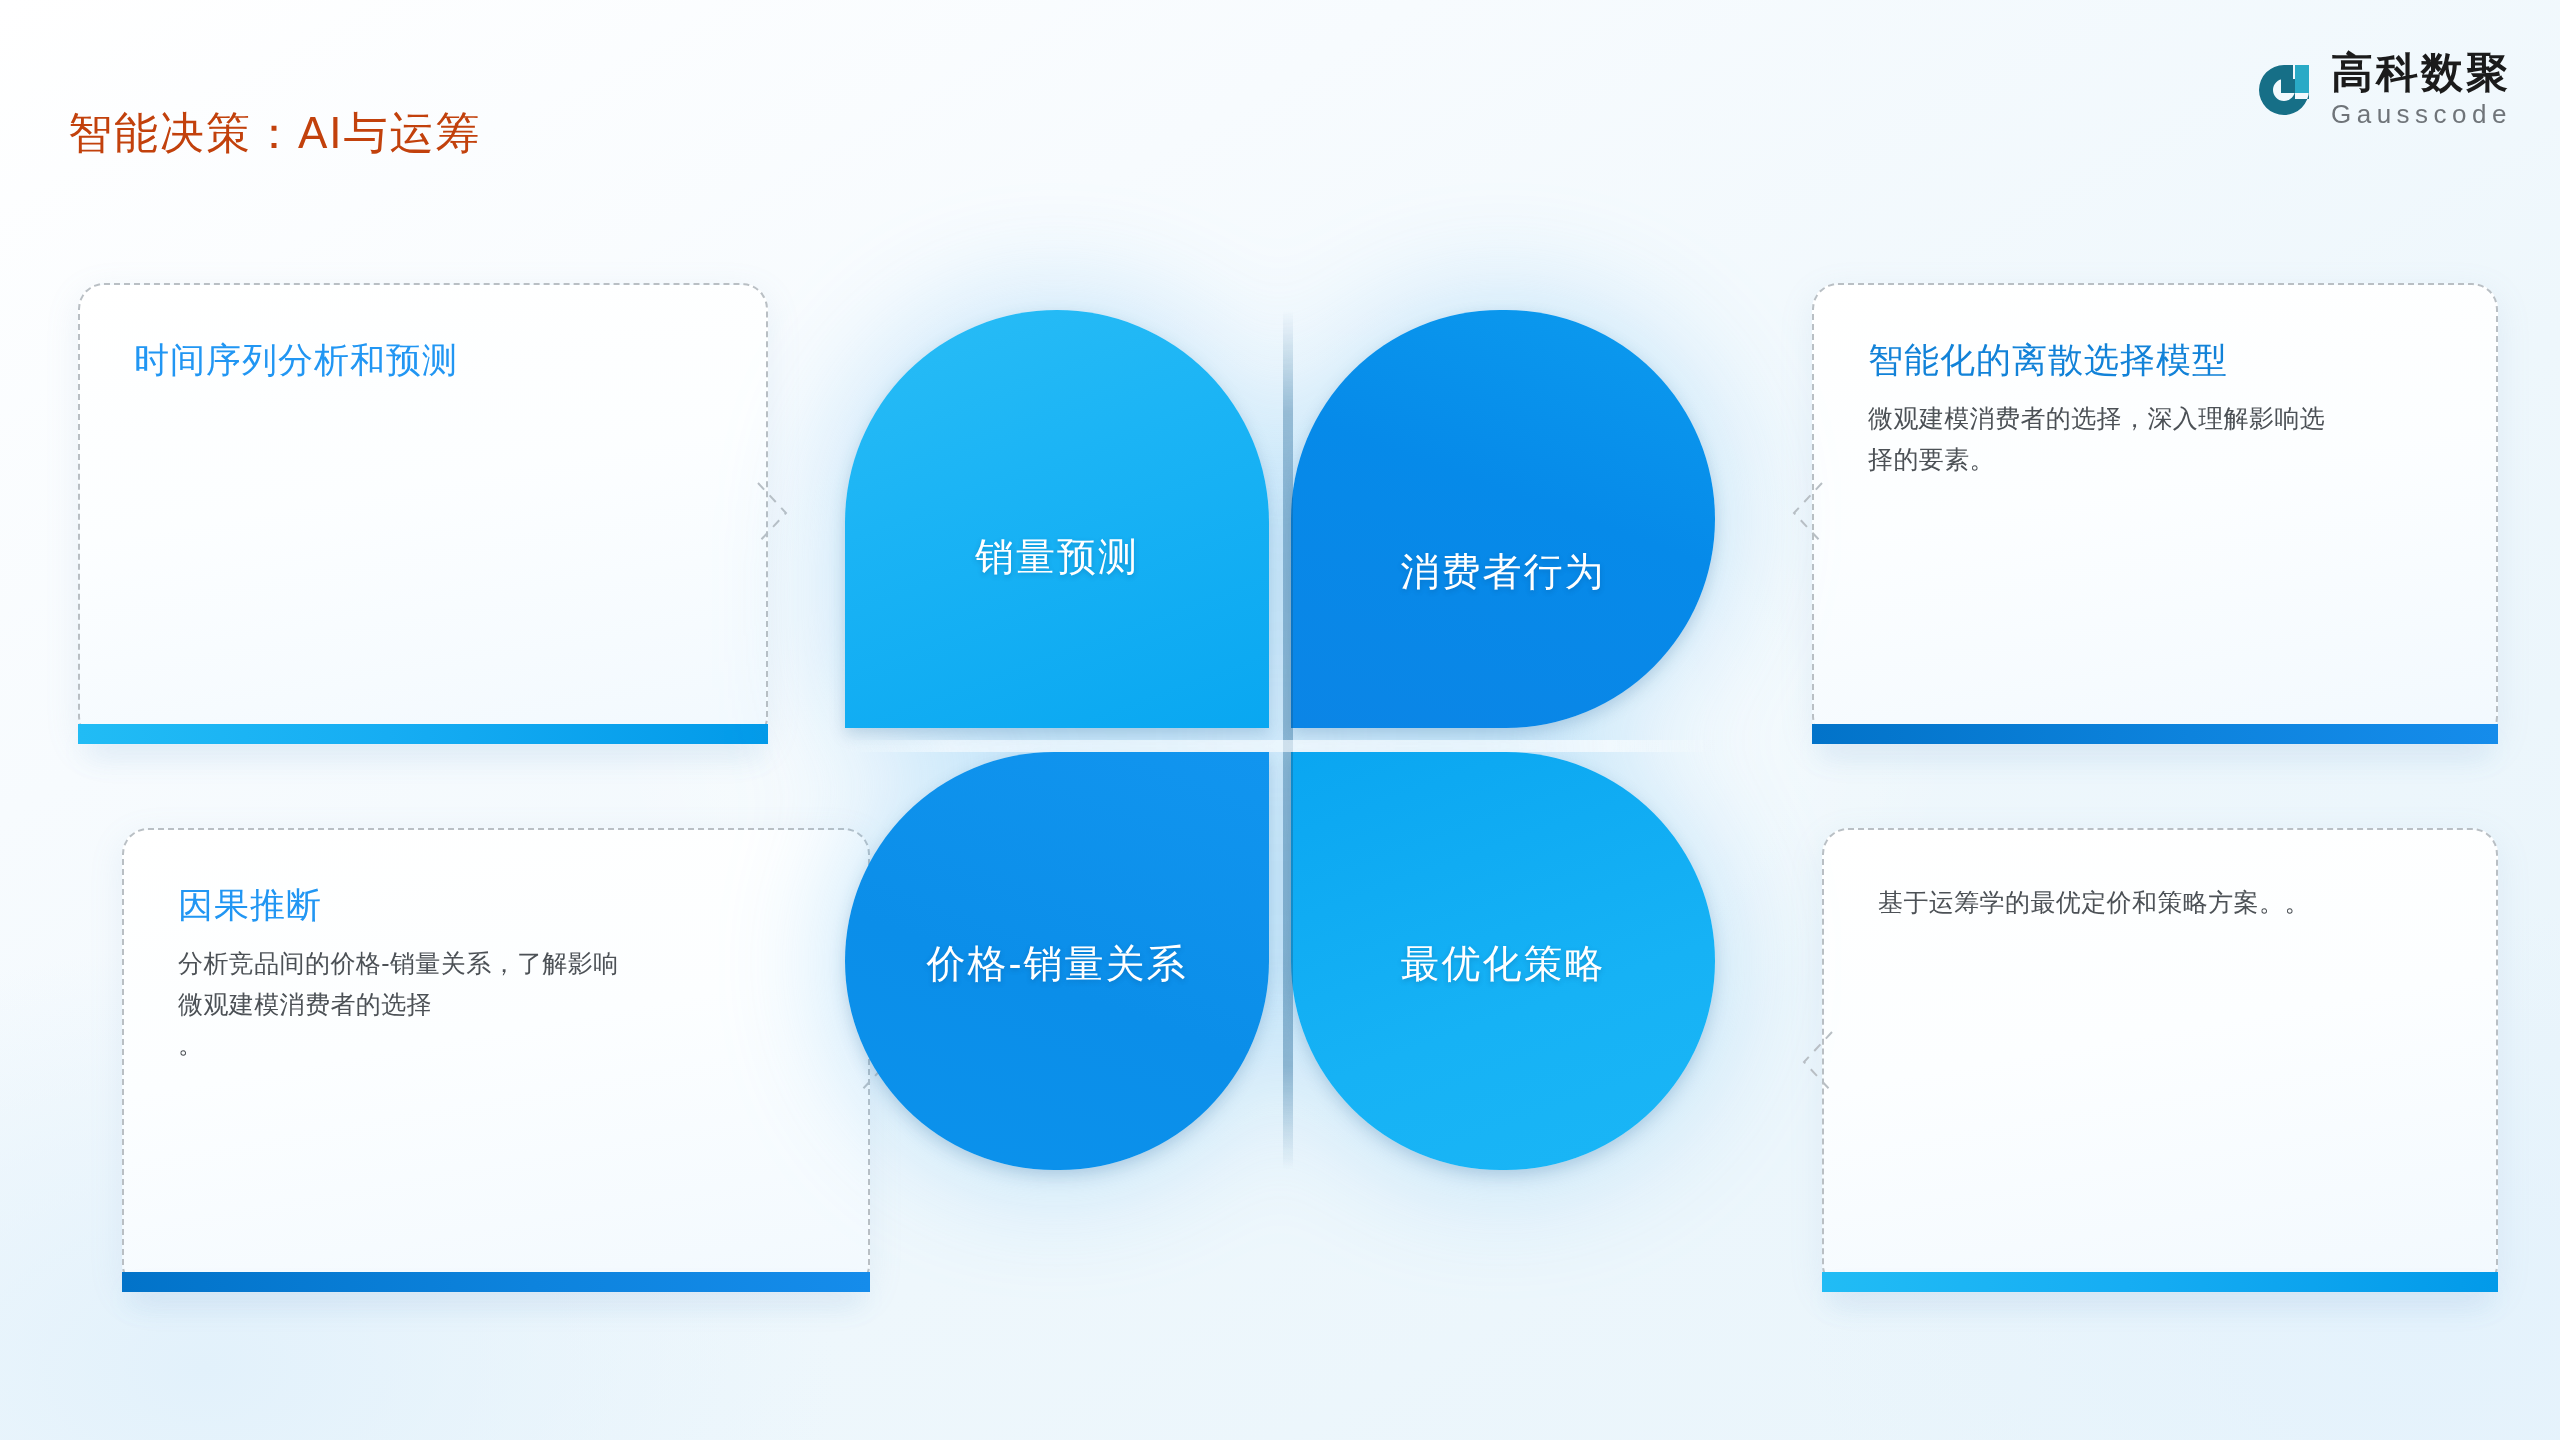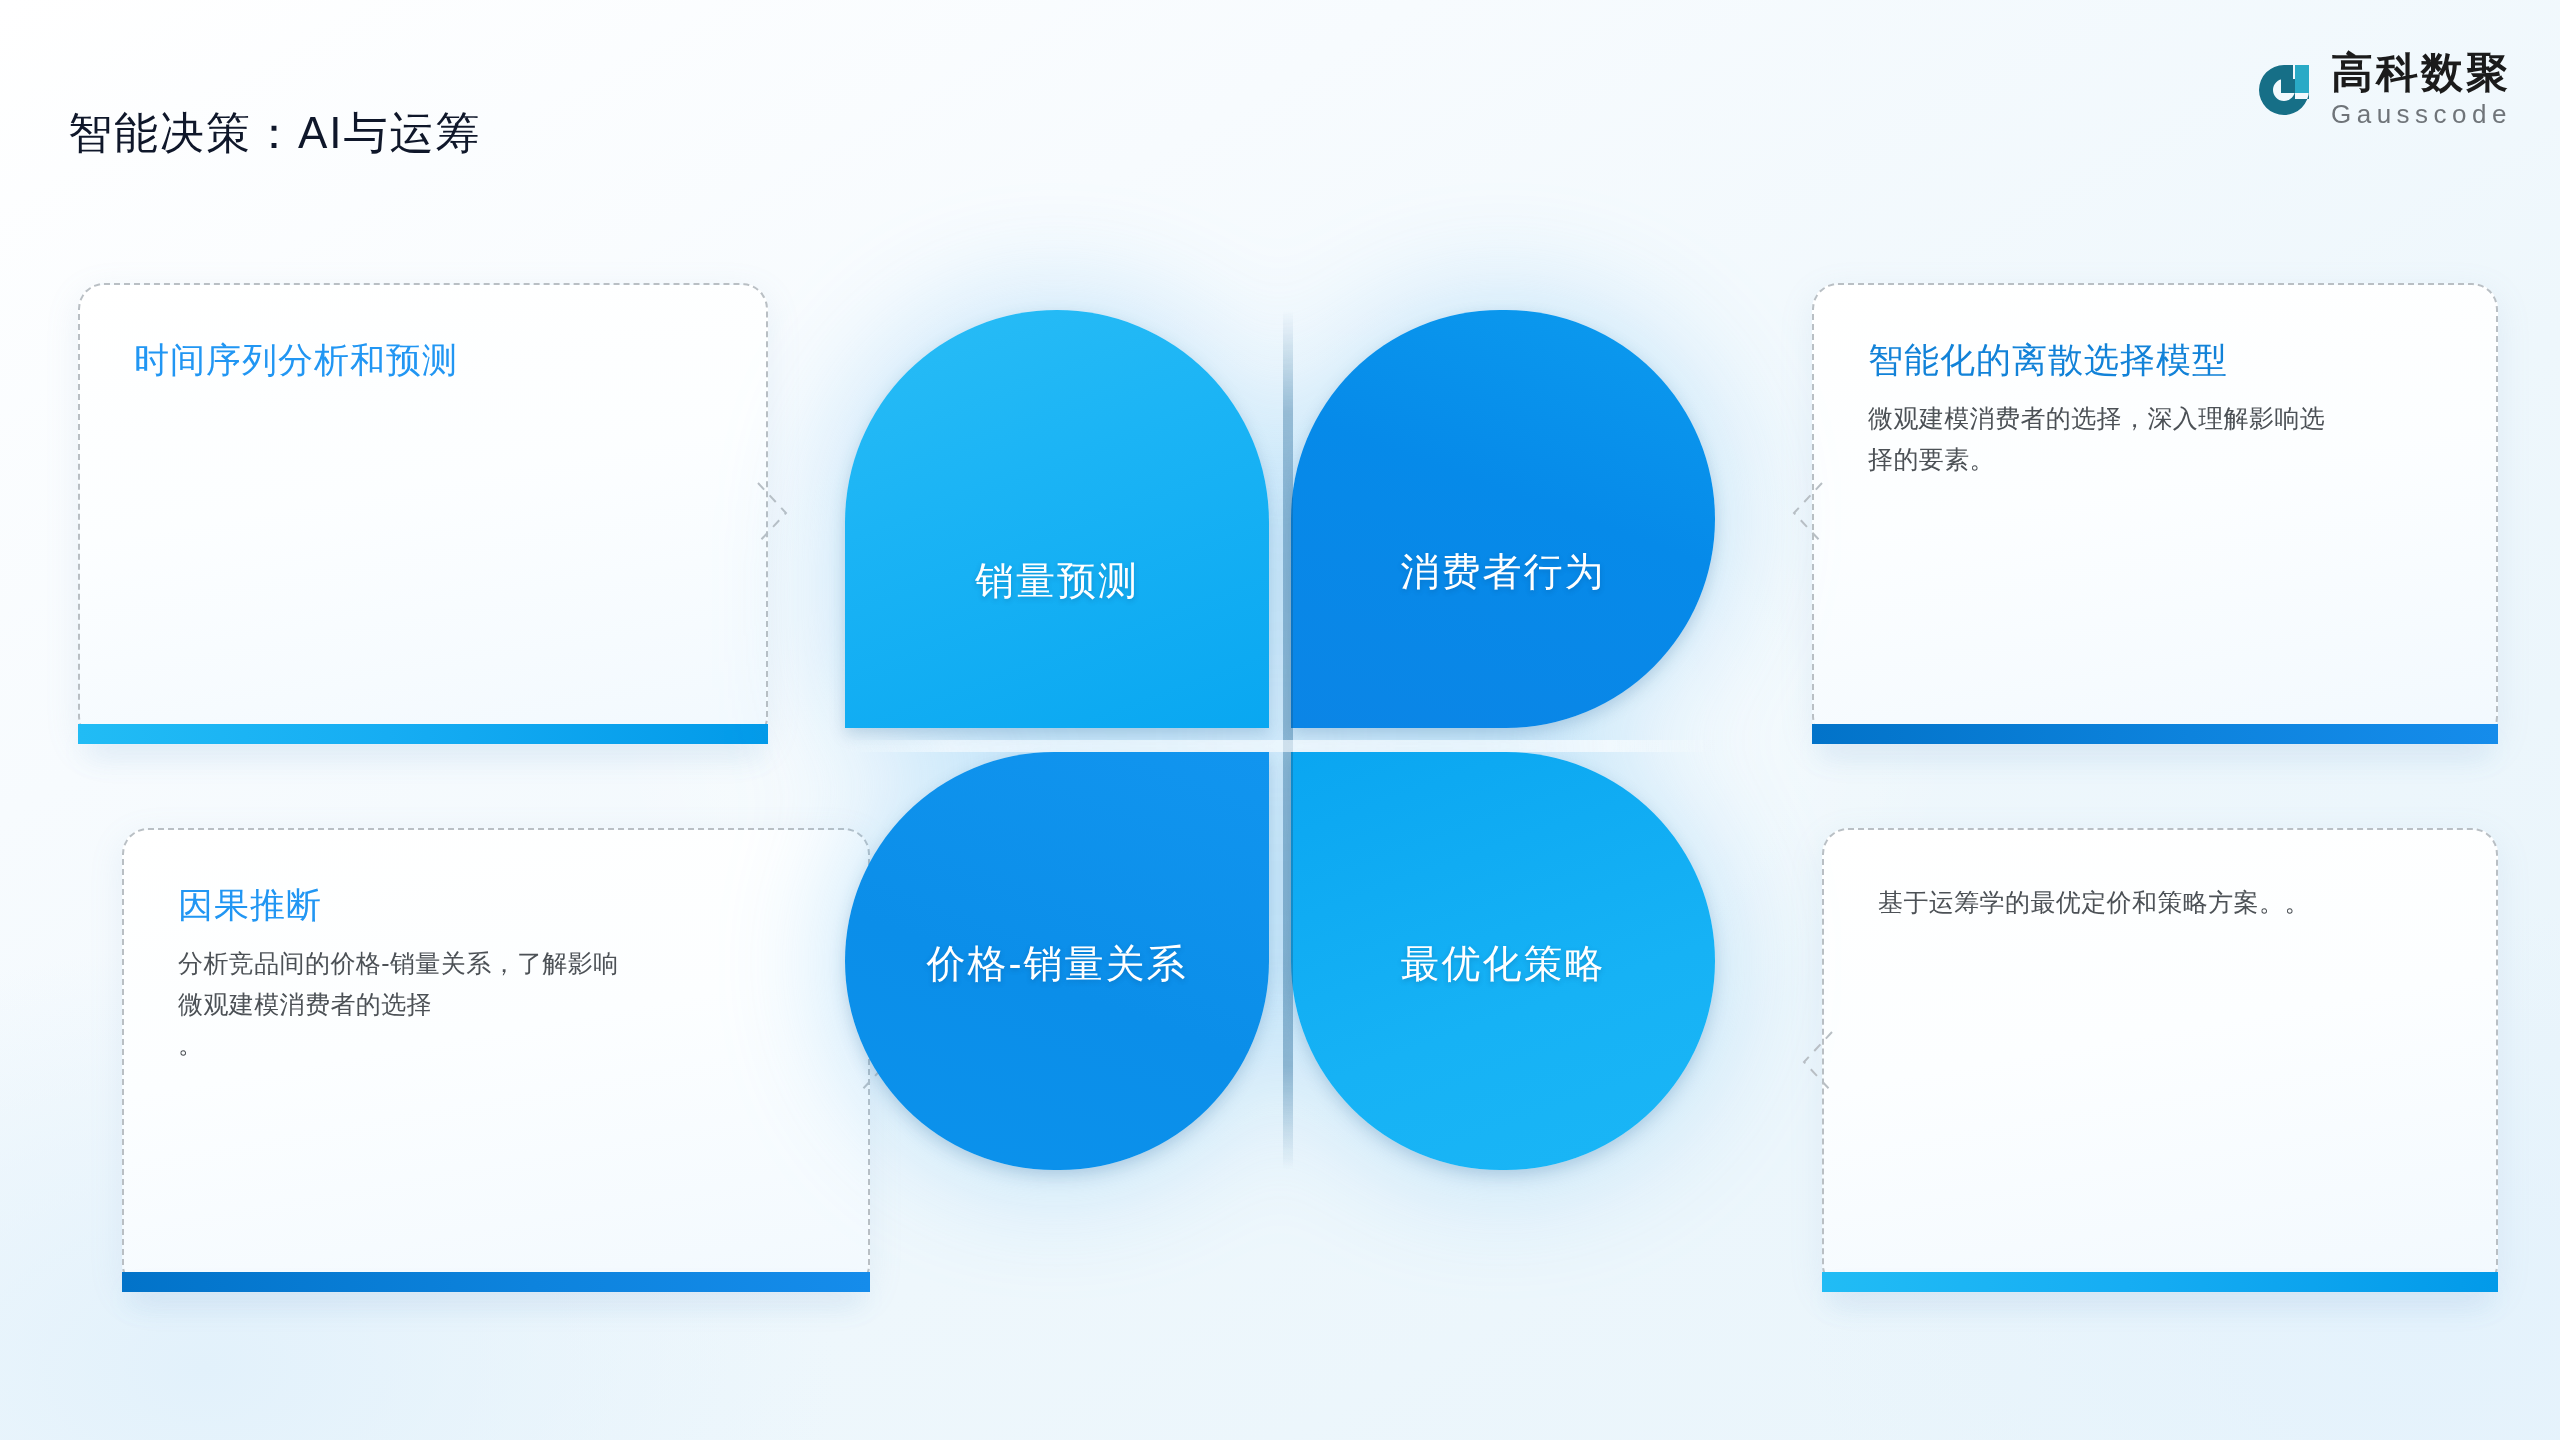--- a/index.html
+++ b/index.html
@@ -12,21 +12,21 @@
       radial-gradient(ellipse 900px 600px at 95% 92%, #e4f2fc 0%, rgba(228,242,252,0) 70%),
       linear-gradient(150deg, #ffffff 0%, #f7fbfe 28%, #eef7fc 62%, #e8f4fb 100%);
     overflow:hidden;
     position:relative;
   }
 
   
   .slide-title {
     position:absolute; left:68px; top:104px;
     font-size:44px; letter-spacing:2px;
-    color:#0f172a; font-weight:400; white-space:nowrap;
+    color:#c2410c; font-weight:400; white-space:nowrap;
   }
 
   .logo { position:absolute; right:48px; top:52px; display:flex; align-items:center; gap:16px; }
   .logo-mark { width:62px; height:62px; position:relative; }
   .logo-text { display:flex; flex-direction:column; line-height:1; }
   .logo-cn { font-size:42px; font-weight:700; color:#1b1b1b; letter-spacing:3px; }
   .logo-en { font-size:26px; color:#6f7479; letter-spacing:5.5px; margin-top:7px; }
 
   
   .card {
@@ -83,21 +83,21 @@
     text-align:center; color:#ffffff; font-size:39px; letter-spacing:2px;
     font-weight:400; text-shadow:0 2px 5px rgba(0,60,110,0.25);
     white-space:nowrap;
   }
   
   #petal-tl {
     left:0; top:0;
     border-radius:212px 212px 0 0;
     background:linear-gradient(160deg,#29bdf6 0%,#1bb4f5 40%,#09a7f1 100%);
   }
-  #petal-tl .petal-label { top:244px; }
+  #petal-tl .petal-label { top:220px; }
   
   #petal-tr {
     left:446px; top:0;
     border-radius:212px 212px 212px 0;
     background:linear-gradient(200deg,#0c9cef 0%,#068ae9 45%,#0b85e6 100%);
   }
   #petal-tr .petal-label { top:235px; }
   
   #petal-bl {
     left:0; top:442px;

